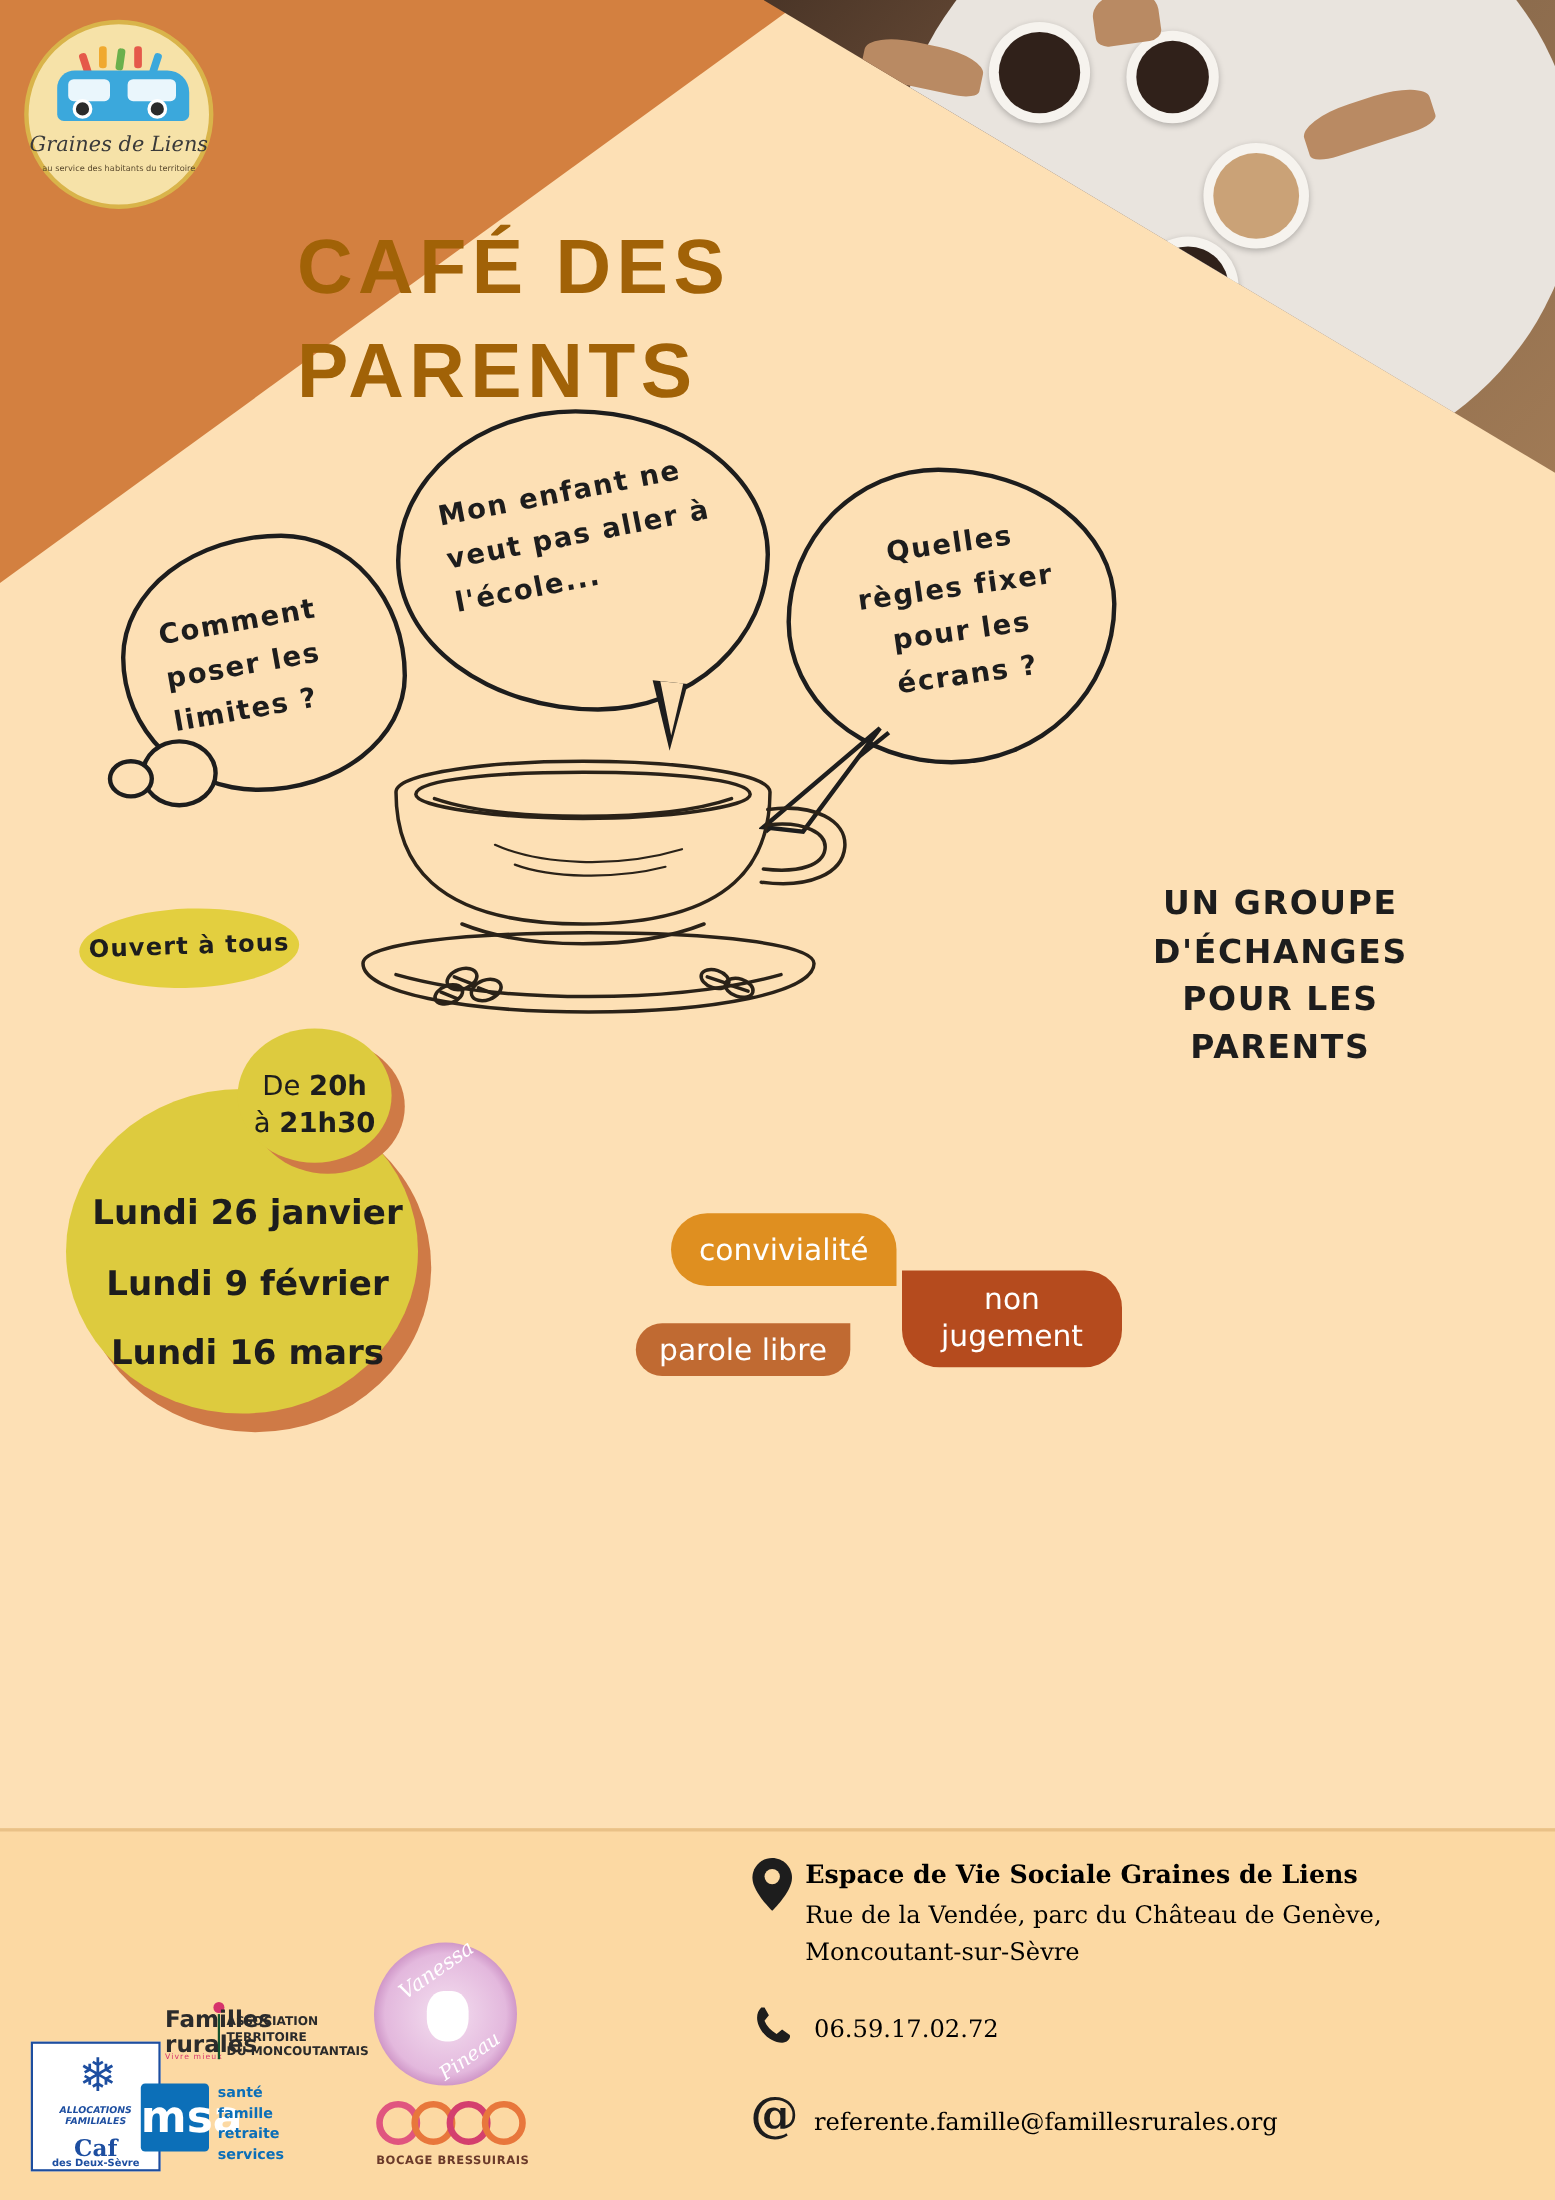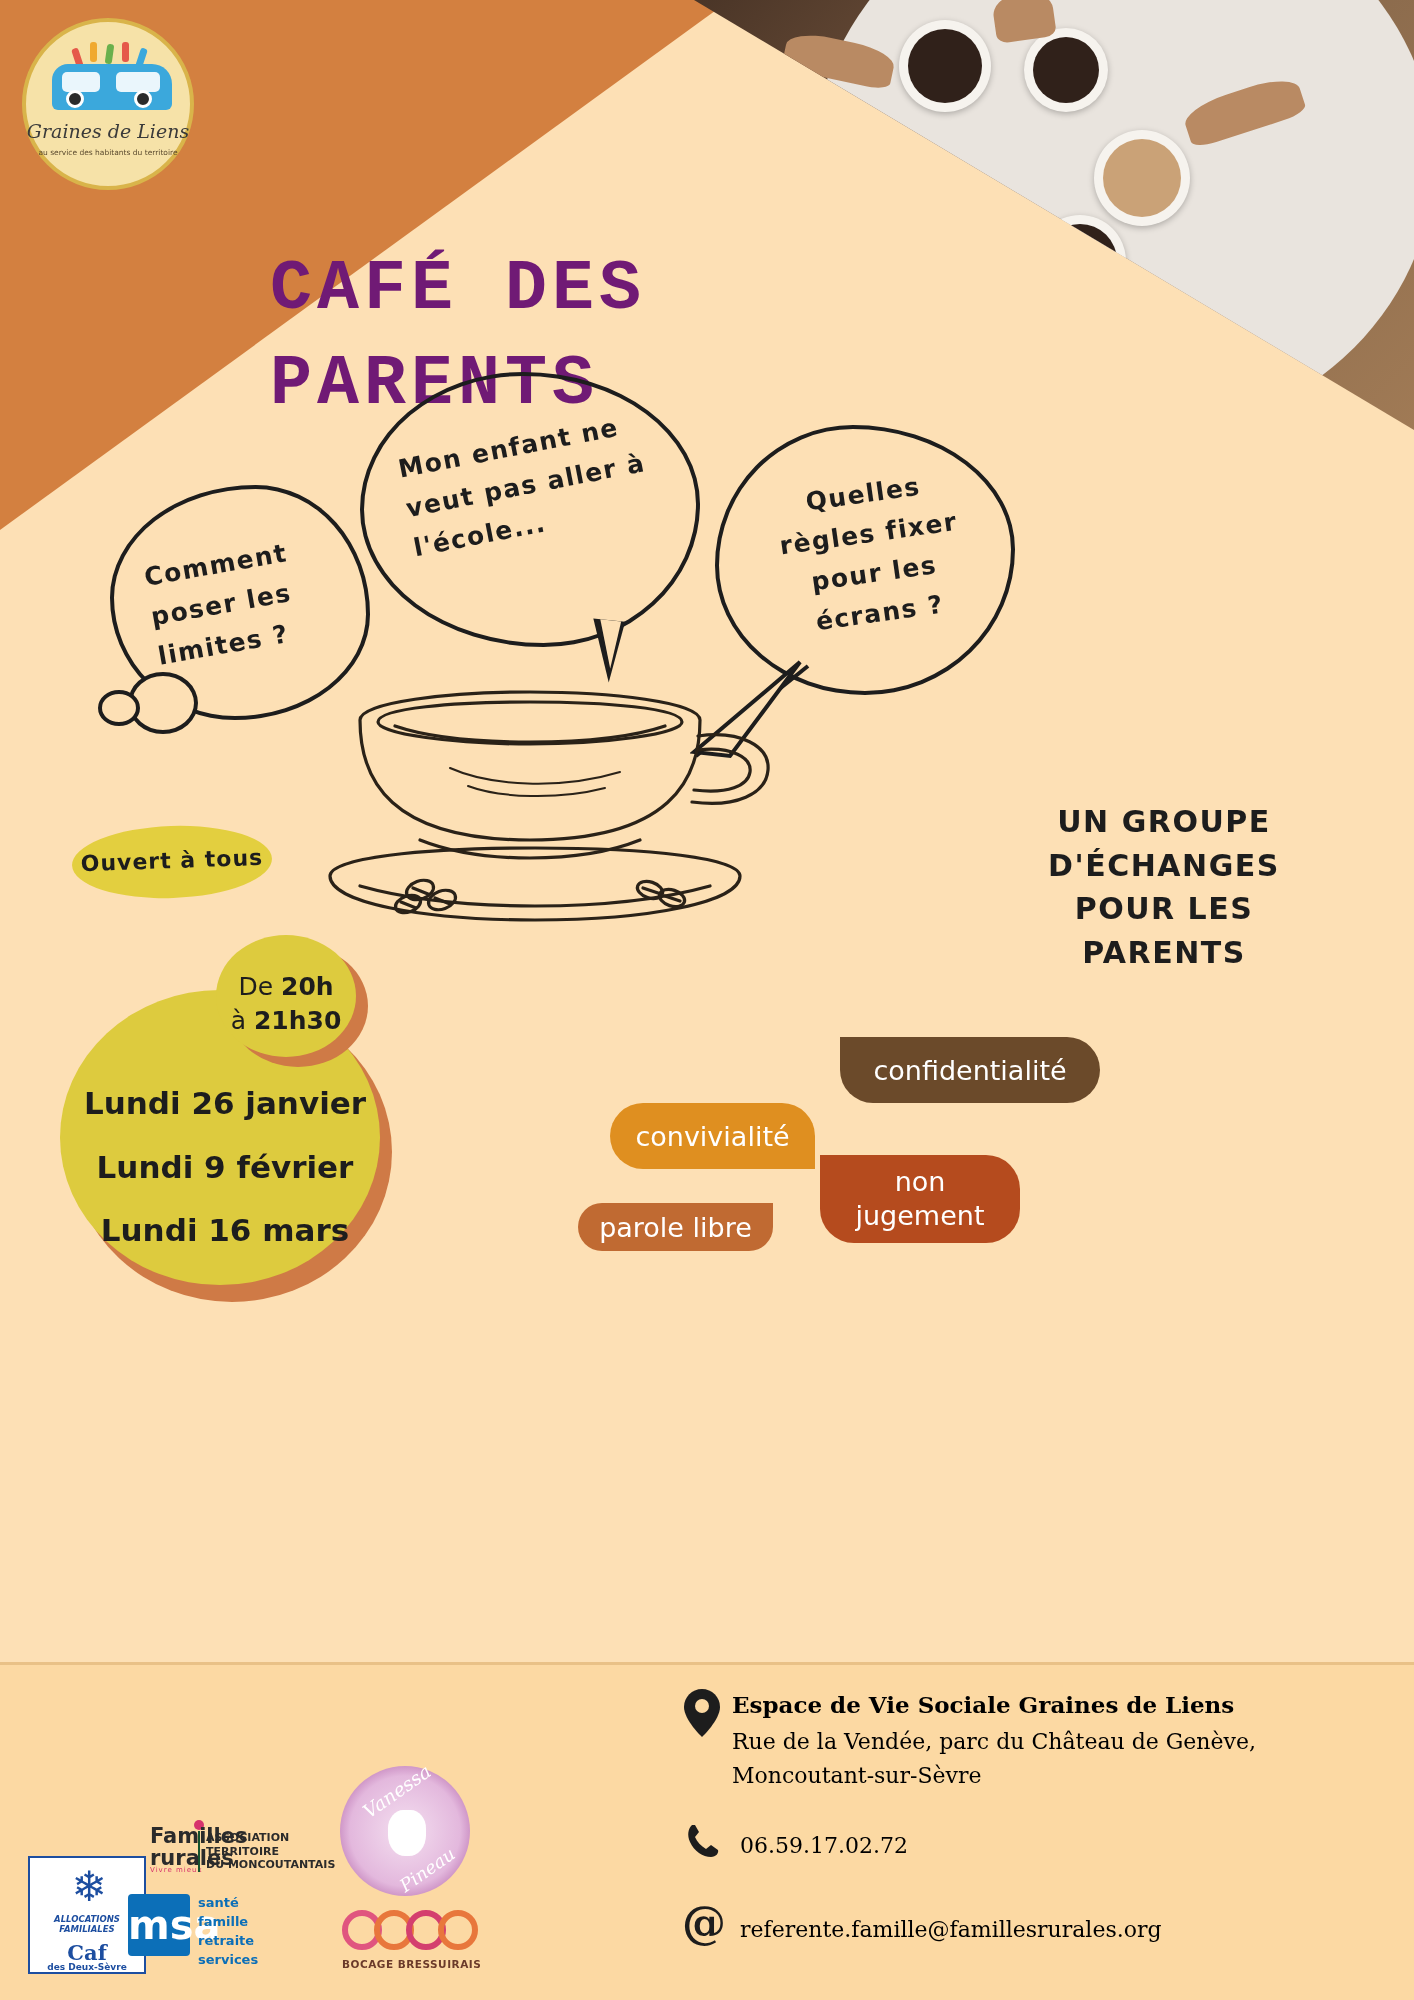--- a/index.html
+++ b/index.html
@@ -142,27 +142,26 @@
     position: absolute;
     left: 0; right: 0; top: 126px;
     font-size: 7.5px;
     color: #5b4a2e;
   }
 
   
   .headline {
     position: absolute;
     left: 270px; top: 195px;
-    font-family: Liberation Mono, monospace;
+    font-family: Liberation Sans, sans-serif;
     font-weight: bold;
     font-size: 70px;
     letter-spacing: 5px;
     line-height: 1.35;
-    color: #701a75;
-    margin-top: 48px;
+    color: #a16207;
   }
 
   
   .bubble {
     position: absolute;
     border: 4px solid #1d1d1d;
     background: transparent;
     box-sizing: border-box;
   }
   .bubble .txt {
@@ -587,23 +586,20 @@
   <div class="time-text">
     <span>De </span><b>20h</b><br>
     <span>à </span><b>21h30</b>
   </div>
   <div class="dates-list">
     <div>Lundi 26 janvier</div>
     <div>Lundi 9 février</div>
     <div>Lundi 16 mars</div>
   </div>
 
-  <div class="leaf l1">
-    <span>confidentialité</span>
-  </div>
   <div class="leaf l2">
     <span>convivialité</span>
   </div>
   <div class="leaf l3">
     <span>non</span>
     <span>jugement</span>
   </div>
   <div class="leaf l4">
     <span>parole libre</span>
   </div>

